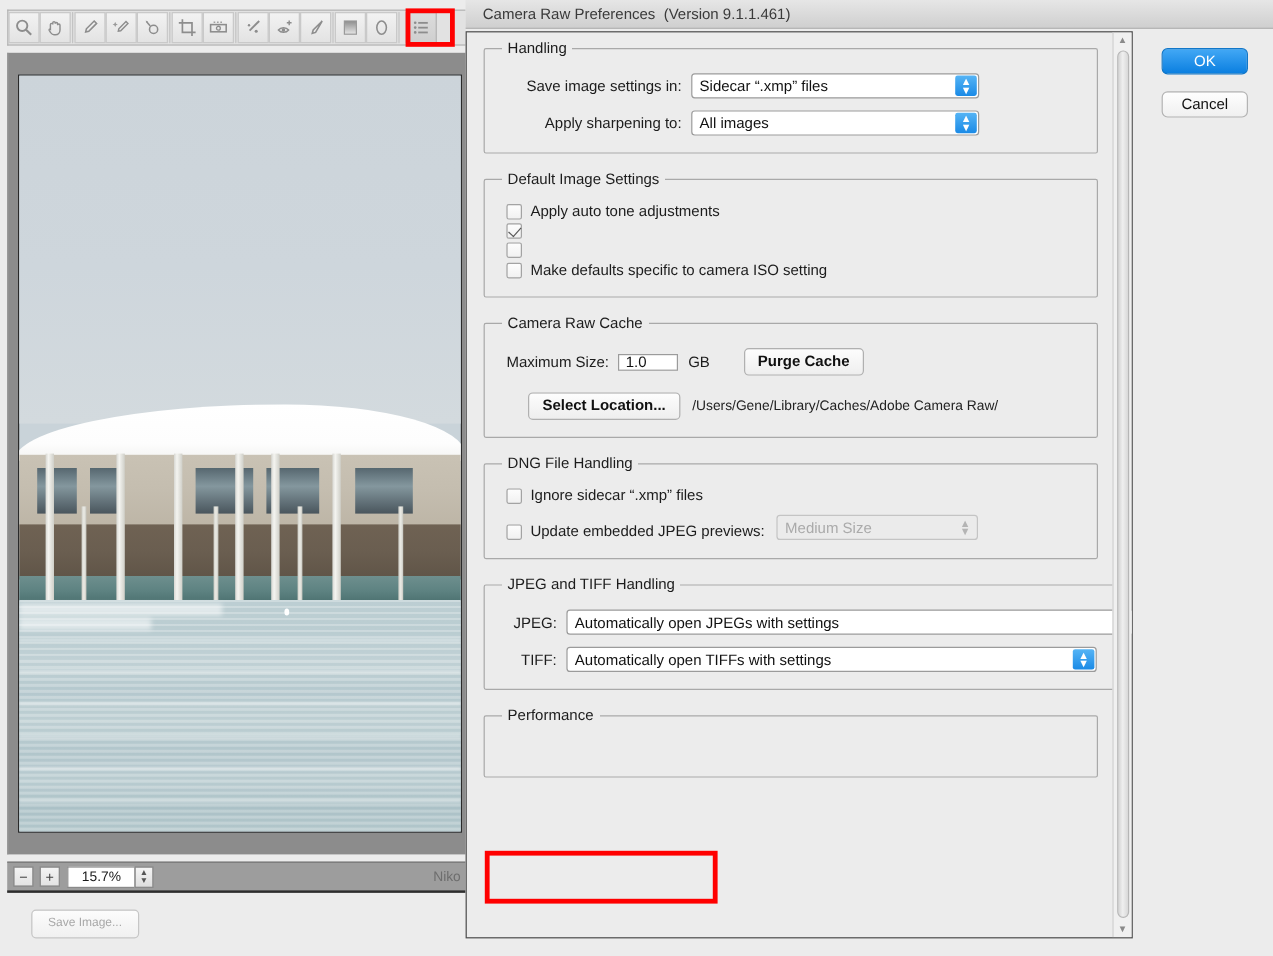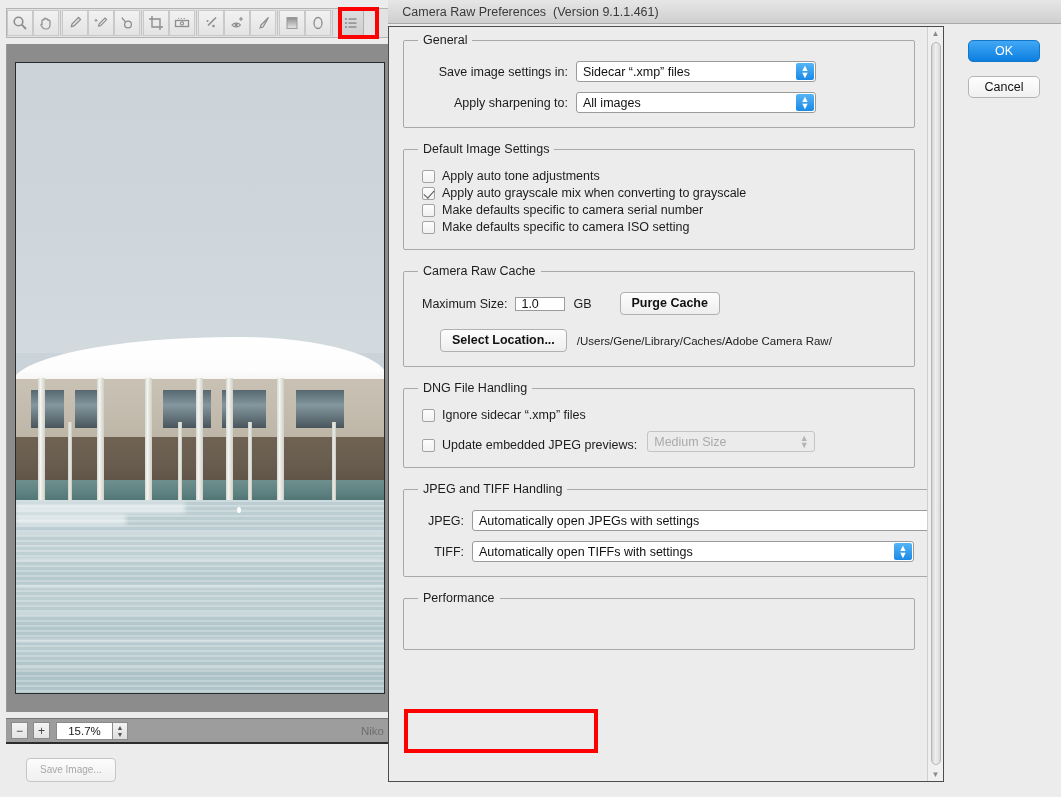--- a/index.html
+++ b/index.html
@@ -463,21 +463,21 @@
   </div>
 
   <div id="dialog">
 
     <div id="titlebar"></div>
 
     <div id="dialog-body">
       <div id="scroll-pane">
 
         <fieldset class="group">
-          <legend>General</legend>
+          <legend>Handling</legend>
           <div class="row">
             <div class="lbl right" style="width:152px;">Save image settings in:</div>
             <div class="popup" style="width:240px;margin-left:8px;">
               <span>Sidecar “.xmp” files</span>
               <span class="arrows">
                   <span>▲</span>
                   <span>▼</span>
                 </span>
             </div>
           </div>
@@ -494,25 +494,23 @@
         </fieldset>
 
         <fieldset class="group">
           <legend>Default Image Settings</legend>
           <div class="cb-row" style="margin-left:6px;">
             <span class="cb"></span>
             <span class="cb-label">Apply auto tone adjustments</span>
           </div>
           <div class="cb-row" style="margin-left:6px;">
             <span class="cb checked"></span>
-            <span class="cb-label">Apply auto grayscale mix when converting to grayscale</span>
           </div>
           <div class="cb-row" style="margin-left:6px;">
             <span class="cb"></span>
-            <span class="cb-label">Make defaults specific to camera serial number</span>
           </div>
           <div class="cb-row" style="margin-left:6px;">
             <span class="cb"></span>
             <span class="cb-label">Make defaults specific to camera ISO setting</span>
           </div>
         </fieldset>
 
         <fieldset class="group">
           <legend>Camera Raw Cache</legend>
           <div class="row" style="margin-bottom:14px;">

